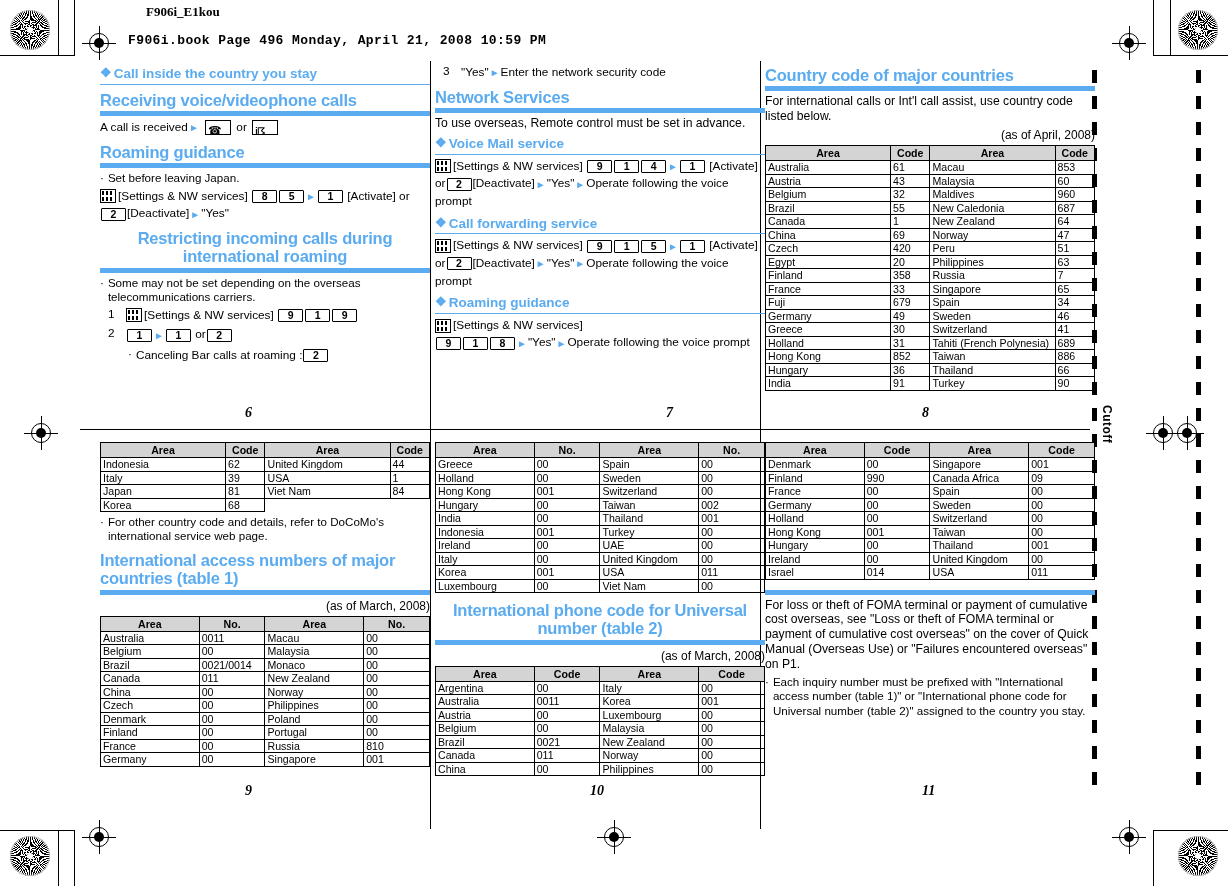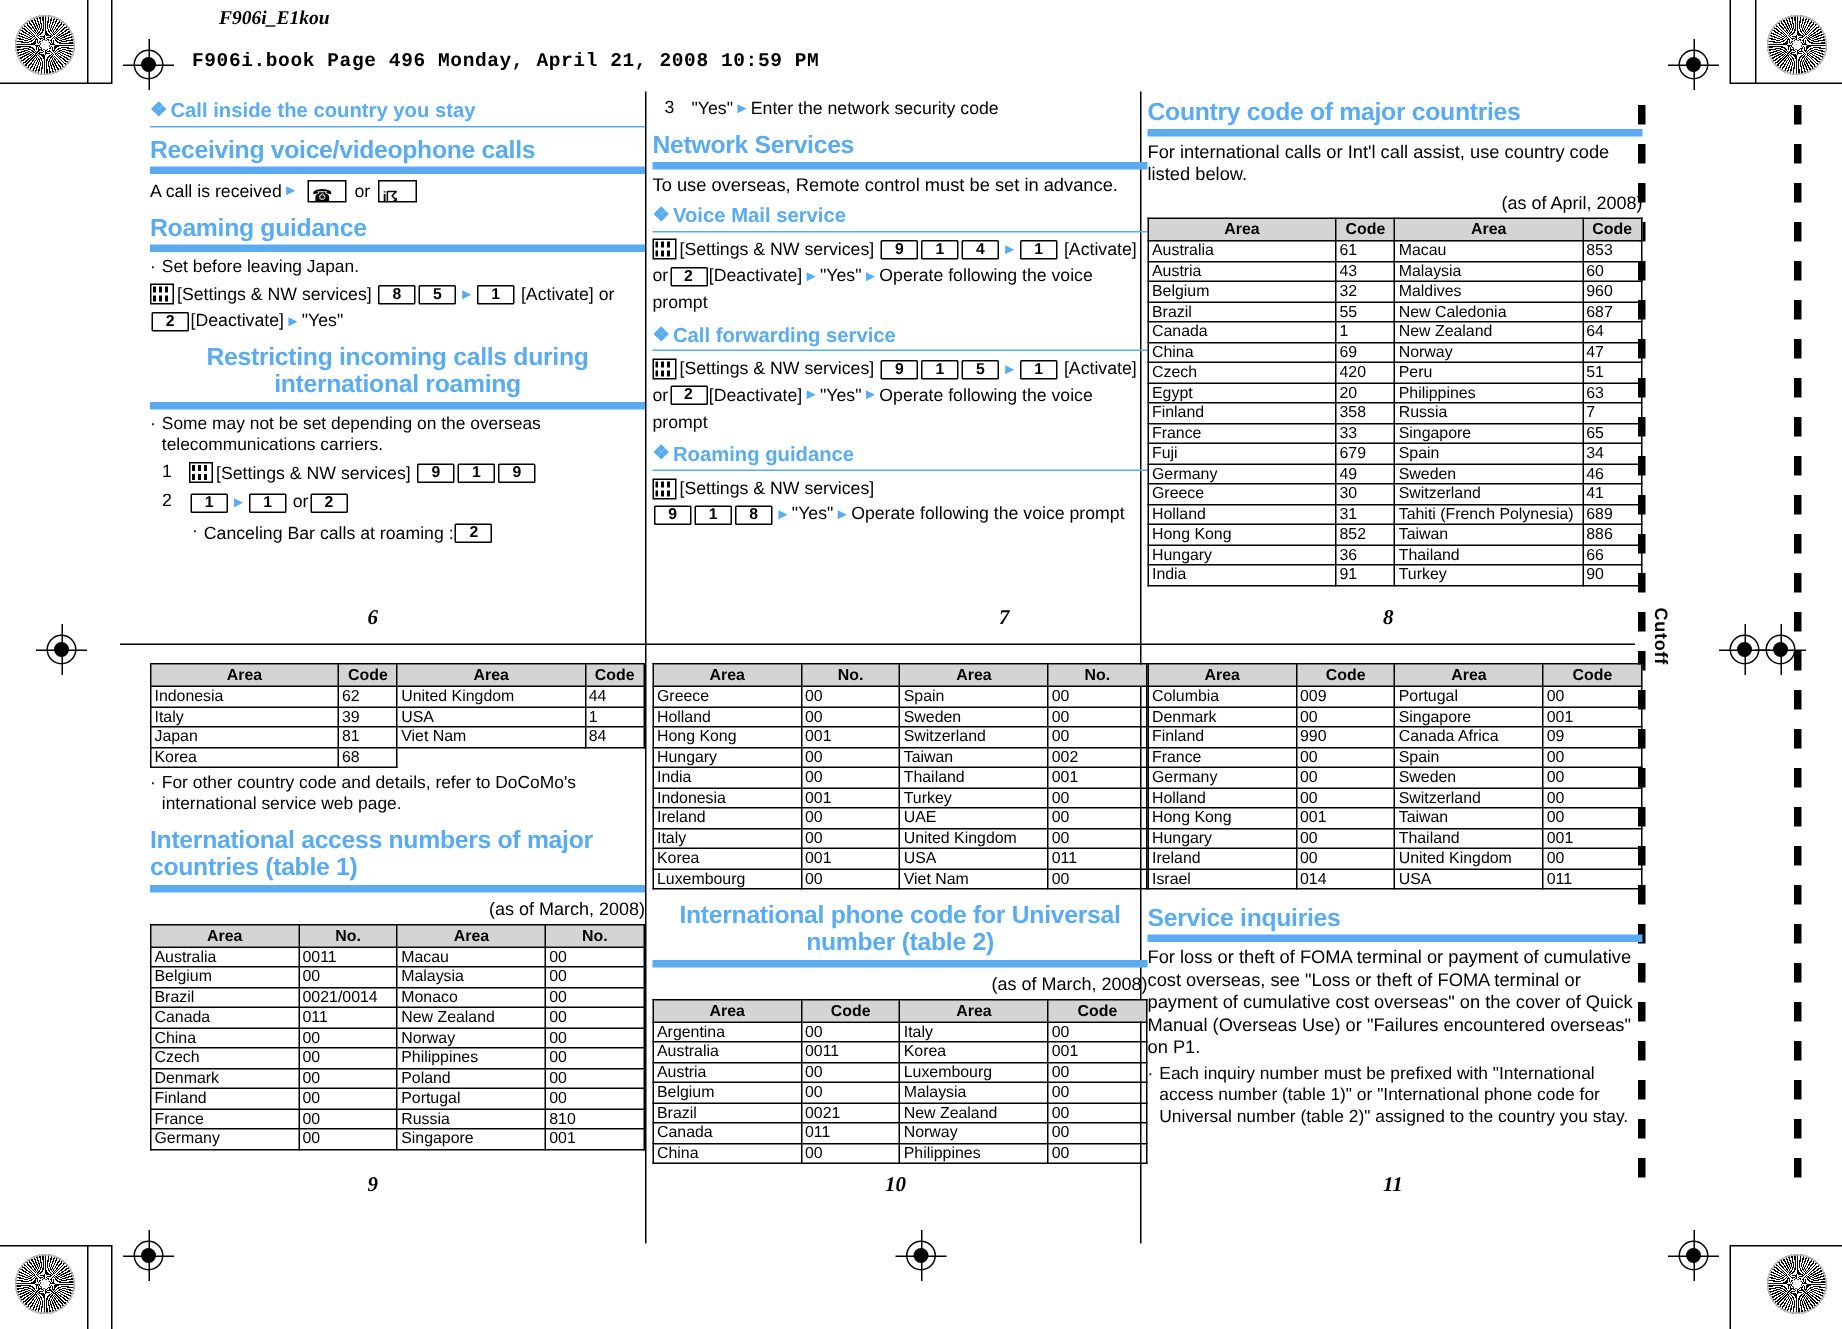--- a/index.html
+++ b/index.html
@@ -22,21 +22,21 @@
   .cornerbox{position:absolute;border:1px solid #000;box-sizing:border-box;}
   .trimline{position:absolute;background:#000;}
   .dashcol{position:absolute;width:5px;}
   .dashcol i{display:block;width:5px;height:13px;background:#000;margin-bottom:13px;}
   .cutoff-label{
     position:absolute;font-family:"Liberation Sans",sans-serif;
     font-size:12px;font-weight:bold;letter-spacing:.5px;
     writing-mode:vertical-rl;text-orientation:mixed;
   }
   
-  .hdr-title{position:absolute;font-family:"Liberation Serif",serif;font-size:13px;font-weight:bold;font-style:italic;}
+  .hdr-title{position:absolute;font-family:"Liberation Serif",serif;font-size:13px;font-weight:bold;}
   .hdr-book{position:absolute;font-family:"Liberation Mono",monospace;font-size:13px;font-weight:bold;letter-spacing:.4px;}
   
   .sheet{position:absolute;left:80px;top:64px;width:1010px;height:768px;}
   .pg{position:absolute;width:330px;box-sizing:border-box;padding:0 0 0 0;}
   .pg.top{top:0;height:362px;}
   .pg.bot{top:378px;height:362px;}
   .pg.c1{left:20px;}
   .pg.c2{left:355px;}
   .pg.c3{left:685px;}
   .colrule{position:absolute;width:1px;background:#000;}
@@ -755,26 +755,20 @@
       <thead>
           <tr>
         <th>Area</th>
         <th>Code</th>
         <th>Area</th>
         <th>Code</th>
       </tr>
         </thead>
       <tbody>
           <tr>
-            <td>Columbia</td>
-            <td>009</td>
-            <td>Portugal</td>
-            <td>00</td>
-          </tr>
-          <tr>
             <td>Denmark</td>
             <td>00</td>
             <td>Singapore</td>
             <td>001</td>
           </tr>
           <tr>
             <td>Finland</td>
             <td>990</td>
             <td>Canada Africa</td>
             <td>09</td>
@@ -817,21 +811,20 @@
           </tr>
           <tr>
             <td>Israel</td>
             <td>014</td>
             <td>USA</td>
             <td>011</td>
           </tr>
         </tbody>
     </table>
     <div class="h1wrap" style="margin-top:10px;">
-      <div class="h1">Service inquiries</div>
       <div class="blue-bar"></div>
     </div>
     <p class="body">For loss or theft of FOMA terminal or payment of cumulative cost overseas, see "Loss or theft of FOMA terminal or payment of cumulative cost overseas" on the cover of Quick Manual (Overseas Use) or "Failures encountered overseas" on P1.</p>
     <div class="bullet">
       <span class="bd">·</span>
       <span>Each inquiry number must be prefixed with "International access number (table 1)" or "International phone code for Universal number (table 2)" assigned to the country you stay.</span>
     </div>
     <div class="pgnum" style="left:157px;top:341px;">11</div>
   </div>
 

